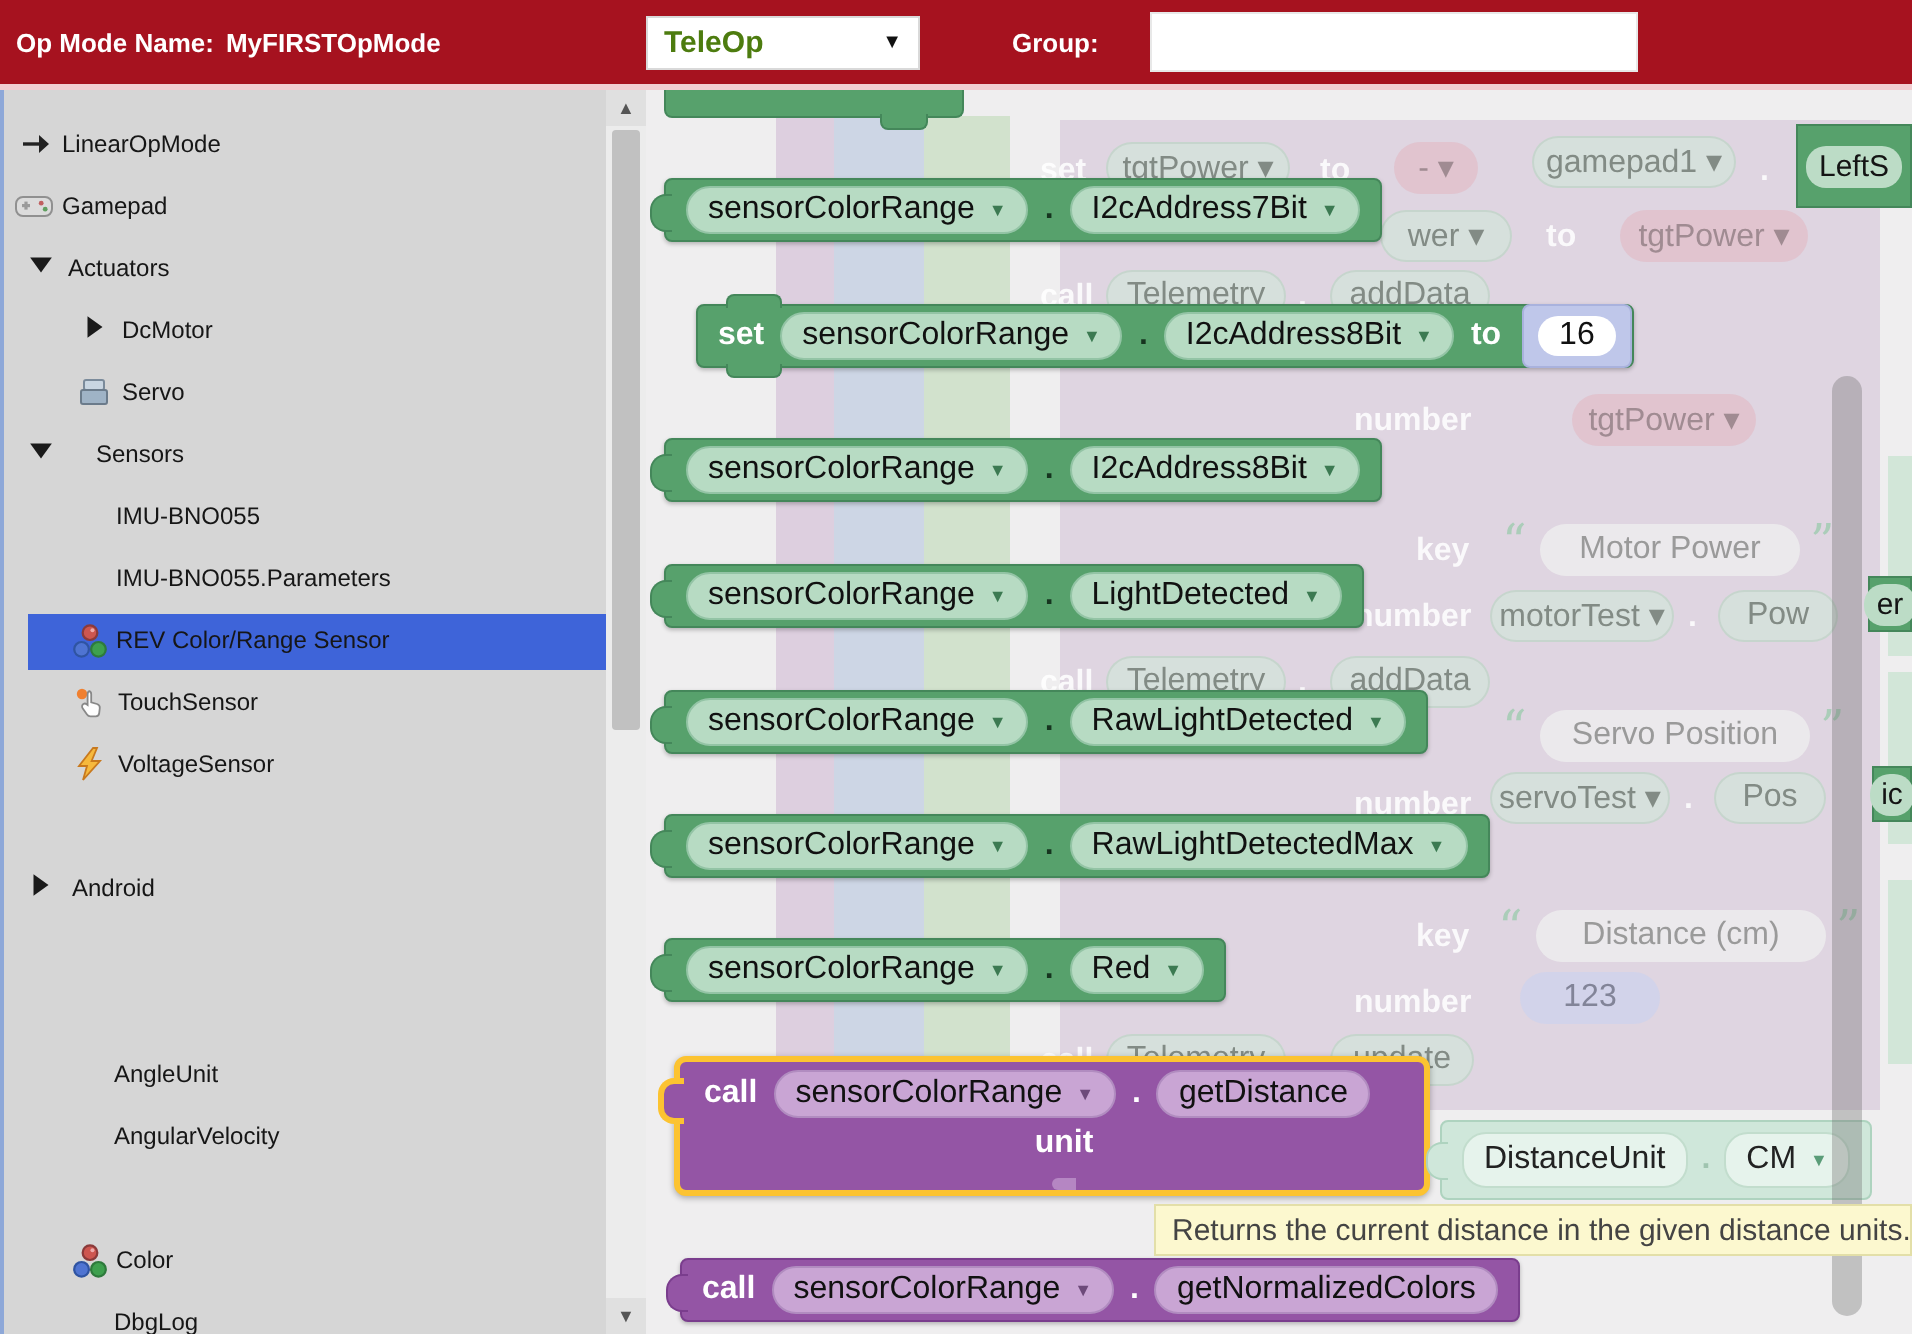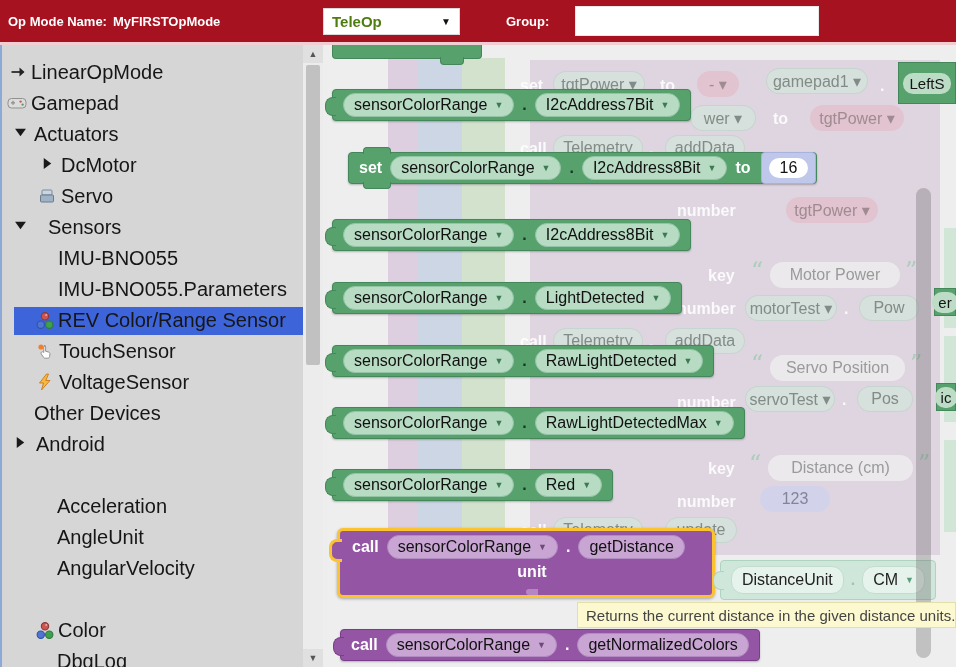--- a/index.html
+++ b/index.html
@@ -13,21 +13,21 @@
   #opmode-select{position:absolute;left:323px;top:8px;width:137px;height:27px;background:#fff;border:1px solid #d9d9d9;display:flex;align-items:center;justify-content:space-between;padding:0 8px;box-sizing:border-box;}
   #opmode-select .selval{color:#4d7c0f;font-weight:bold;font-size:15px;}
   #opmode-select .selarr{color:#111;font-size:10px;}
   #group-label{position:absolute;left:506px;}
   #group-input{position:absolute;left:575px;top:6px;width:244px;height:30px;border:1px solid #e8e8e8;background:#fff;box-sizing:border-box;font-size:15px;padding:0 6px;}
 
   
   #sidebar{position:absolute;left:0;top:45px;width:323px;height:622px;background:#d6d6d6;overflow:hidden;z-index:10;}
   #leftline{position:absolute;left:0;top:0;width:2px;height:622px;background:#8ea8d8;}
   .srow{position:absolute;left:0;width:303px;height:31px;}
-  .srow .slabel{position:absolute;top:0;line-height:31px;font-size:20px;color:#161616;white-space:nowrap;z-index:2;}
+  .srow .slabel{position:absolute;top:0;line-height:31px;font-size:12px;color:#161616;white-space:nowrap;z-index:2;}
   .srow .sicon{position:absolute;top:6px;width:18px;height:18px;z-index:2;}
   .srow .selbg{position:absolute;left:14px;top:2px;width:289px;height:28px;background:#3e64d9;z-index:1;}
   #sb-track{position:absolute;left:303px;top:0;width:20px;height:622px;background:#ececec;}
   .sb-btn{position:absolute;left:0;width:20px;height:18px;background:#e0e0e0;color:#555;font-size:9px;text-align:center;line-height:18px;}
   .sb-btn.up{top:0;}
   .sb-btn.down{bottom:0;}
   #sb-thumb{position:absolute;left:3px;top:20px;width:14px;height:300px;background:#c1c1c1;border-radius:2px;}
 
   
   #canvas{position:absolute;left:323px;top:45px;width:633px;height:622px;overflow:hidden;background:#efeeef;}
@@ -170,31 +170,25 @@
             <path d="M8.2 3.6c.8 0 1.4.6 1.4 1.4v4.2l2.9.8c.9.3 1.5 1.1 1.4 2l-.3 2.6c-.1.9-.8 1.6-1.7 1.6H9.2c-.7 0-1.3-.3-1.7-.9l-2.2-3.2c-.5-.7-.3-1.6.4-2.1.5-.3 1.1-.3 1.6.1l.5.4V5c0-.8.6-1.4 1.4-1.4z" fill="#fdfdfd" stroke="#888" stroke-width="0.9"></path>
           </svg></span>
         <span class="slabel" style="left: 59px;">TouchSensor</span>
       </div>
       <div class="srow" style="top: 322px;">
         <span class="sicon" style="left: 36px;"><svg width="18" height="18" viewBox="0 0 18 18">
             <path d="M10.5 1L3.5 10h4l-2 7 8.5-9.5h-4.2L12.5 1z" fill="#f6b93d" stroke="#c8791e" stroke-width="0.9"></path>
           </svg></span>
         <span class="slabel" style="left: 59px;">VoltageSensor</span>
       </div>
-      <div class="srow" style="top: 353px;">
-        <span class="slabel" style="left: 34px;">Other Devices</span>
-      </div>
       <div class="srow" style="top: 384px;">
         <span class="sicon" style="left: 13px;"><svg width="15" height="15" viewBox="0 0 18 18">
             <path d="M4.5 2.5l9 6.5-9 6.5z" fill="#1a1a1a"></path>
           </svg></span>
         <span class="slabel" style="left: 36px;">Android</span>
-      </div>
-      <div class="srow" style="top: 446px;">
-        <span class="slabel" style="left: 57px;">Acceleration</span>
       </div>
       <div class="srow" style="top: 477px;">
         <span class="slabel" style="left: 57px;">AngleUnit</span>
       </div>
       <div class="srow" style="top: 508px;">
         <span class="slabel" style="left: 57px;">AngularVelocity</span>
       </div>
       <div class="srow" style="top: 570px;">
         <span class="sicon" style="left: 35px;"><svg width="20" height="20" viewBox="0 0 18 18">
             <circle cx="9" cy="4.8" r="3.3" fill="#cd5650" stroke="#8b3a3a"></circle>

